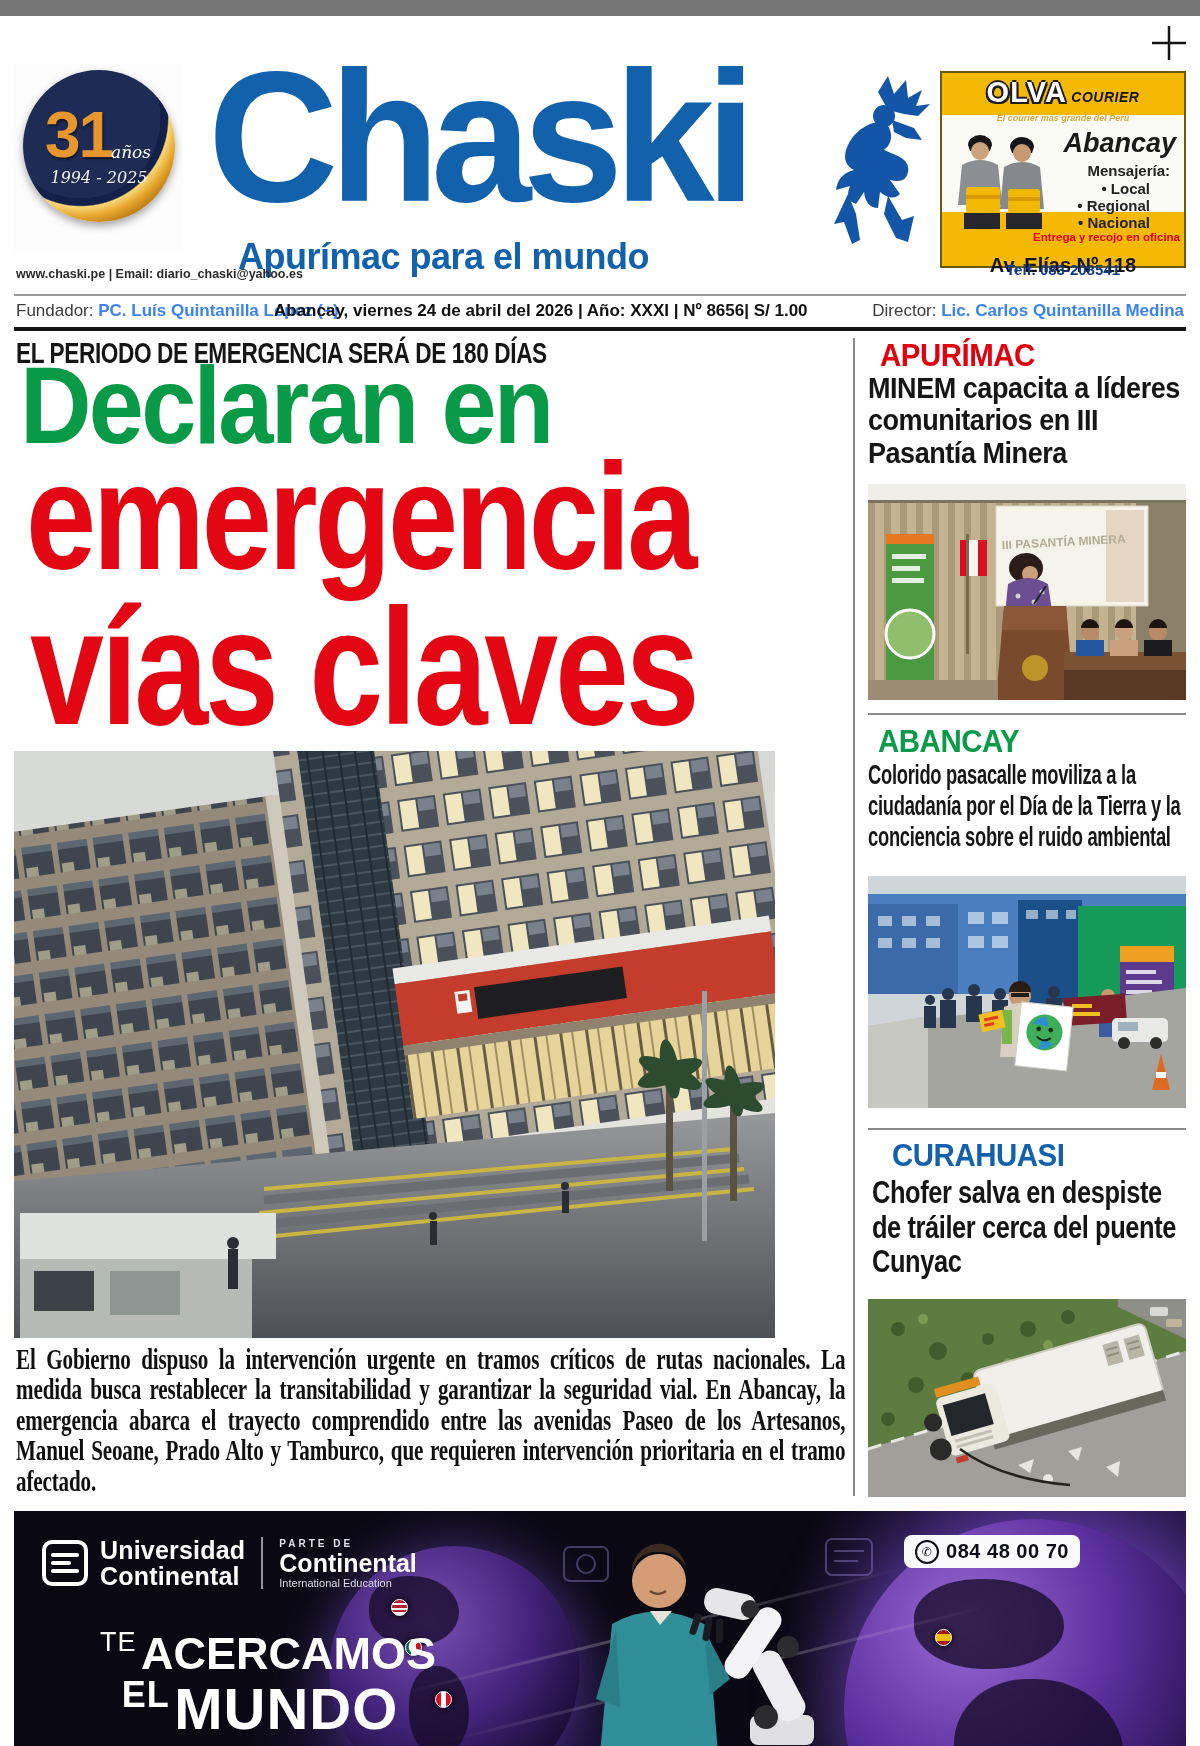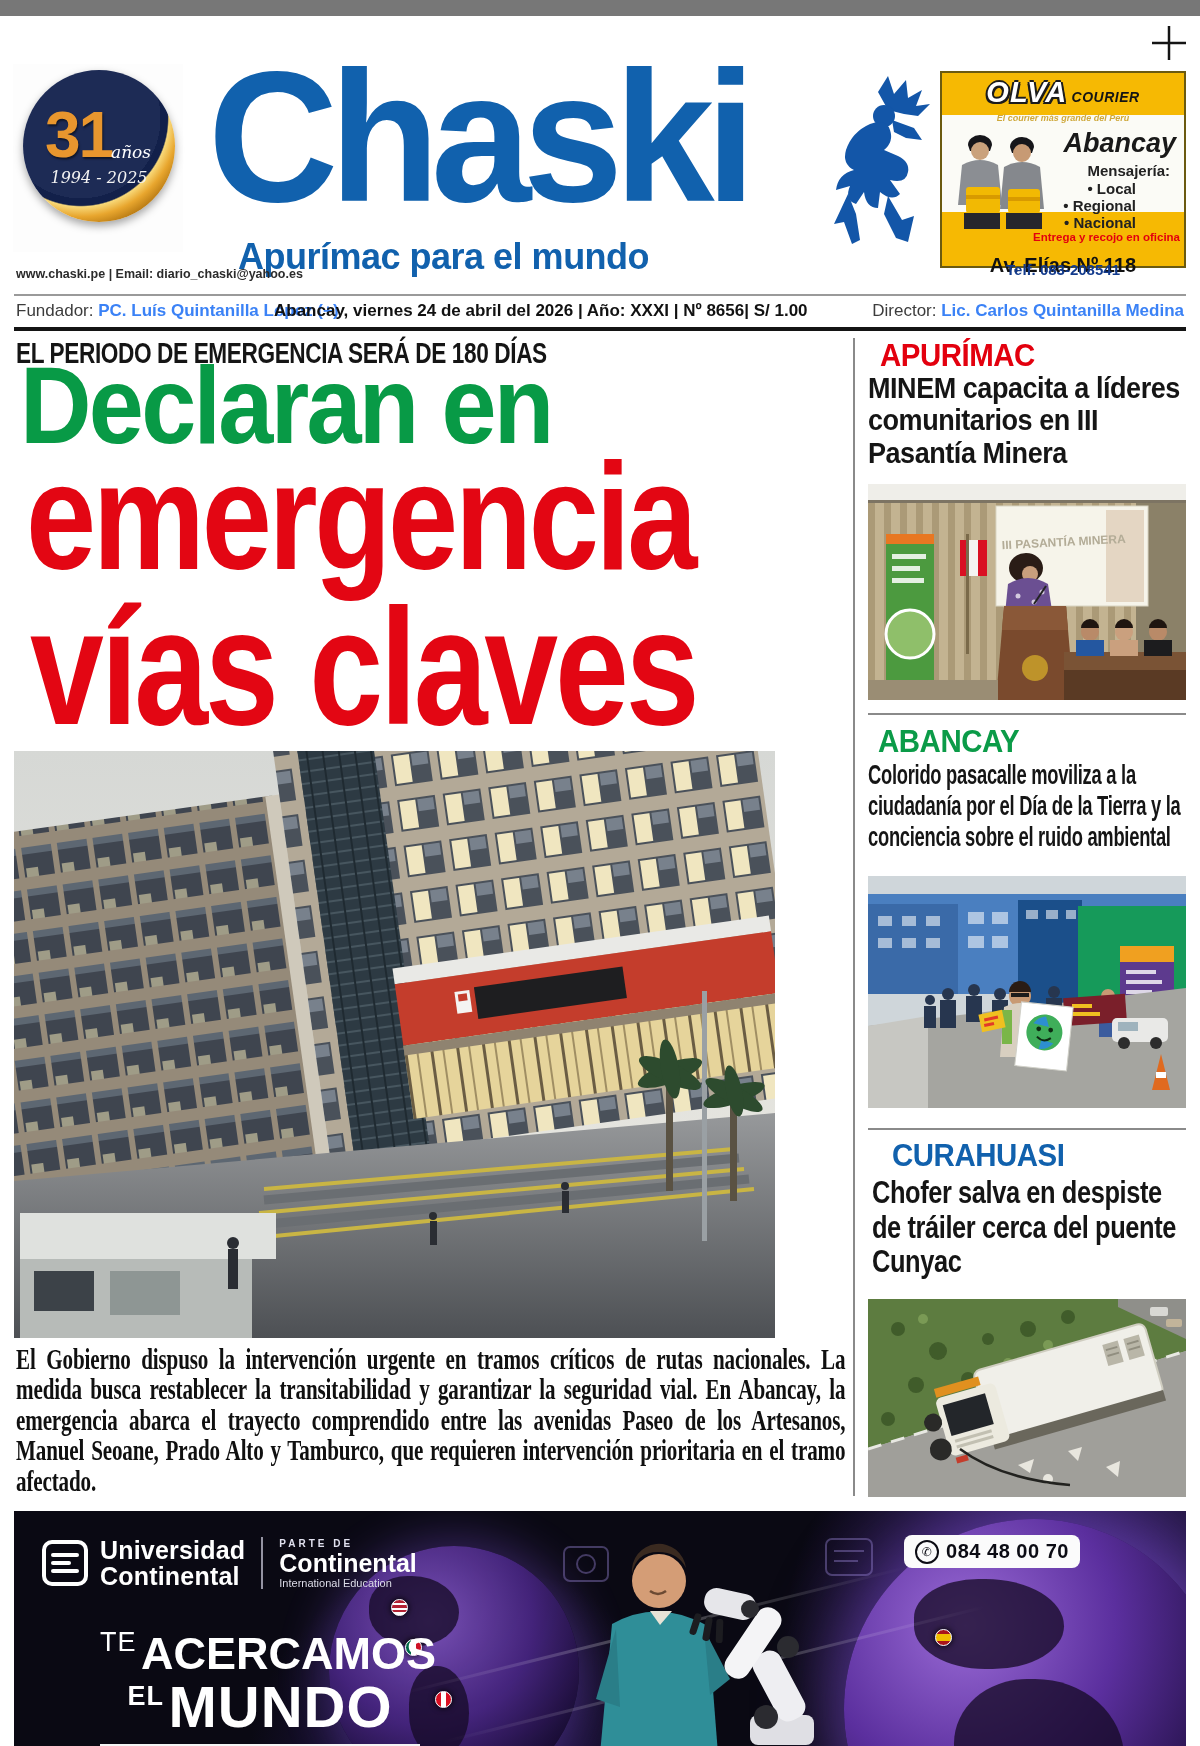--- a/index.html
+++ b/index.html
@@ -26,28 +26,28 @@
   .masthead-contact{left:16px;top:251px;font-size:12.5px;font-weight:600;color:#2b2b2b;}
   .chasqui{left:818px;top:58px;}
 
   
   .cropmark{left:1150px;top:8px;}
 
   
   .olva{left:940px;top:55px;width:246px;height:197px;border:2px solid #6b5a10;box-sizing:border-box;
         background:linear-gradient(180deg,#f6b903 0 22%,#fbfbf6 22% 72%,#f6b903 72% 100%);}
   .olva-logo{position:absolute;left:0;top:3px;width:100%;text-align:center;}
-  .olva-brand{font-size:29px;font-weight:800;font-style:italic;color:#fff;letter-spacing:1px;
+  .olva-brand{font-size:29px;font-weight:800;color:#fff;letter-spacing:1px;
               text-shadow:-2px 0 #1c1c1c,2px 0 #1c1c1c,0 -2px #1c1c1c,0 2px #1c1c1c,2px 2px #1c1c1c,-2px 2px #1c1c1c;}
   .olva-suffix{font-size:14px;font-weight:800;font-style:italic;color:#141414;letter-spacing:.5px;}
   .olva-tagline{position:absolute;left:0;top:40px;width:100%;text-align:center;font-size:9px;
                 font-style:italic;font-weight:700;color:#cfa93c;}
   .olva-city{position:absolute;right:8px;top:55px;font-size:27px;font-weight:800;font-style:italic;color:#191919;}
   .olva-mens{position:absolute;right:14px;top:89px;font-size:15px;font-weight:800;color:#222;}
-  .olva-serv{position:absolute;right:48px;font-size:15px;font-weight:800;color:#222;text-align:center;}
+  .olva-serv{position:absolute;right:34px;font-size:15px;font-weight:800;color:#222;text-align:center;}
   .olva-note{position:absolute;right:4px;top:158px;font-size:11.5px;font-weight:800;color:#e3000e;}
   .olva-addr{position:absolute;left:0;top:182px;width:100%;text-align:center;font-size:20px;
              font-weight:800;color:#111;line-height:1;}
   .olva-phone{position:absolute;left:0;top:189px;width:100%;text-align:center;font-size:15px;
               font-weight:800;color:#123a8c;line-height:1;}
   .olva-men{position:absolute;left:6px;top:52px;}
 
   
   .rule-gray{left:14px;top:278px;width:1172px;height:2px;background:#9a9a9a;}
   .rule-black{left:14px;top:311px;width:1172px;height:3.5px;background:#141414;}
@@ -116,21 +116,21 @@
   .ad-logo-mark i{display:block;height:4px;background:#fff;border-radius:2px;}
   .ad-logo-mark i:nth-child(2){width:70%;}
   .ad-uni{margin-left:12px;font-size:25px;font-weight:700;line-height:1.04;letter-spacing:.2px;}
   .ad-sep{width:2px;height:52px;background:#cfcfe0;margin:0 16px;opacity:.7;}
   .ad-parte{font-size:10px;letter-spacing:3px;color:#e0e0ee;font-weight:600;}
   .ad-cont{font-size:25px;font-weight:700;line-height:1;margin-top:2px;}
   .ad-cont-sub{font-size:11px;color:#dcdce8;margin-top:1px;}
   .ad-slogan{position:absolute;left:86px;top:118px;width:320px;text-align:center;color:#fff;}
   .sl1{font-size:27px;font-weight:400;vertical-align:18px;letter-spacing:1px;}
   .sl2{font-size:45px;font-weight:800;letter-spacing:0;}
-  .sl3{font-size:27px;font-weight:700;vertical-align:22px;letter-spacing:1px;}
+  .sl3{font-size:36px;font-weight:700;vertical-align:22px;letter-spacing:1px;}
   .sl4{font-size:58px;font-weight:800;letter-spacing:1px;text-align:right;}
   .sl-line{line-height:1.02;white-space:nowrap;}
   .ad-badge{display:inline-block;margin-top:8px;background:#f4f4f4;color:#0c0c14;font-size:14.5px;
             font-weight:800;letter-spacing:1.5px;padding:4px 12px;}
   .ad-phone{position:absolute;left:890px;top:24px;width:176px;height:33px;background:#fbfbfb;border-radius:8px;
             display:flex;align-items:center;justify-content:center;gap:7px;color:#0c0c14;
             font-size:20px;font-weight:800;letter-spacing:.5px;}
   .ad-phone .ic{width:20px;height:20px;border:2px solid #0c0c14;border-radius:50%;font-size:12px;
             display:flex;align-items:center;justify-content:center;font-weight:400;}
   .ad-man{position:absolute;left:540px;top:18px;}

